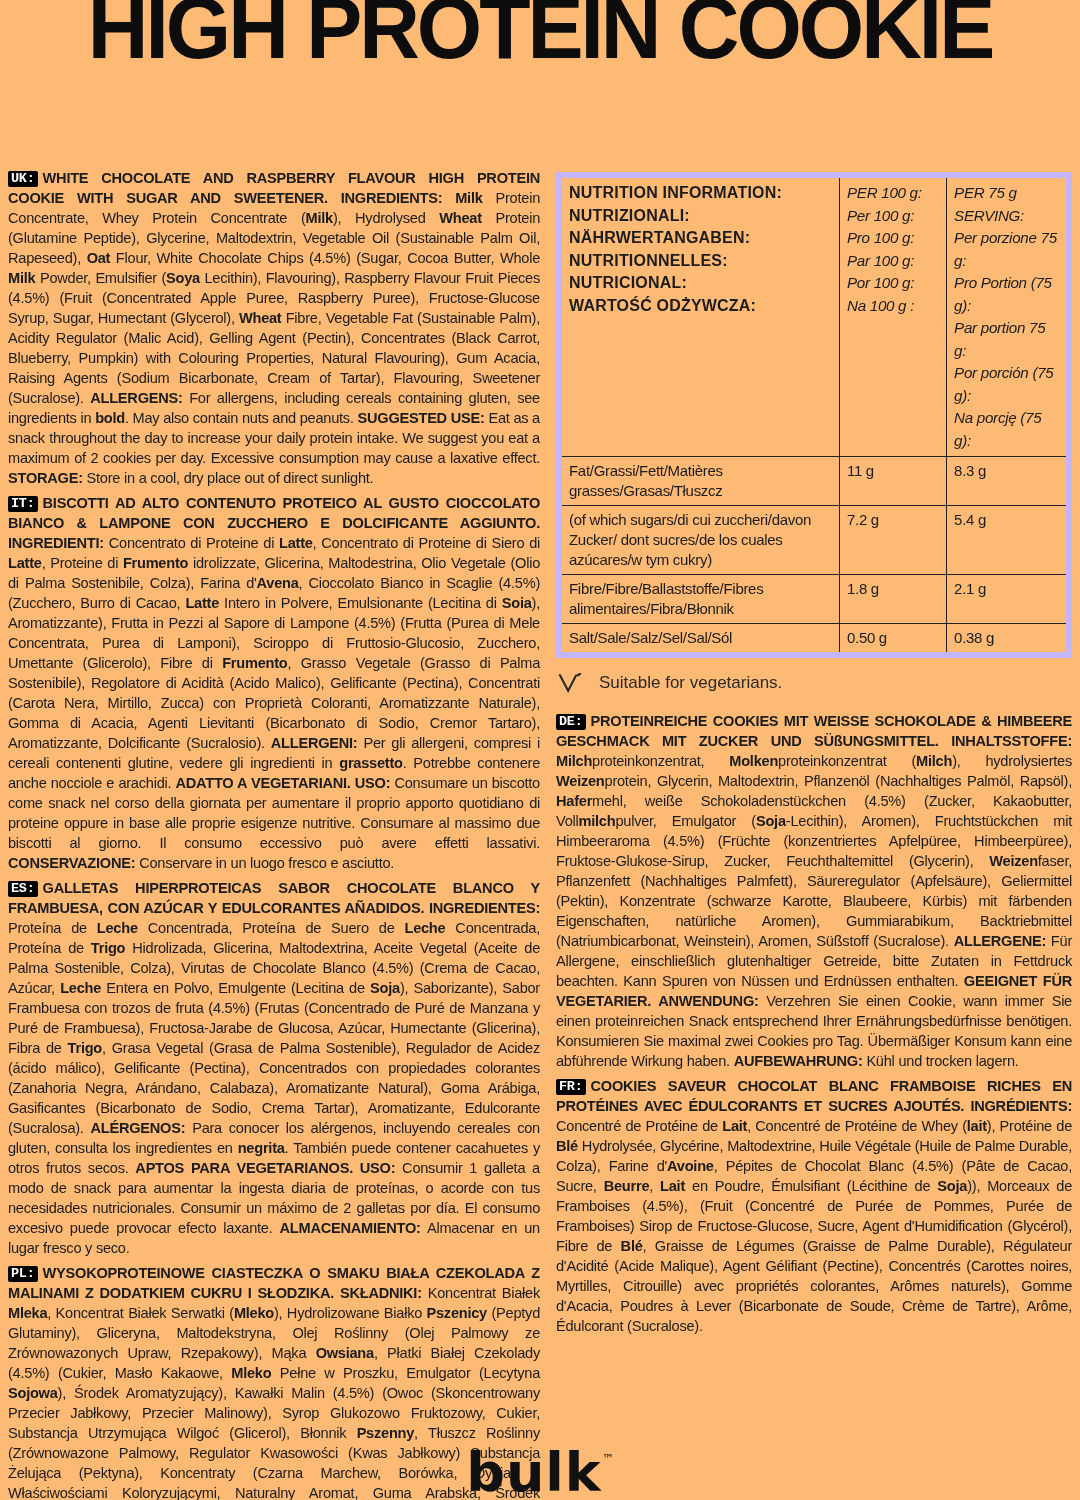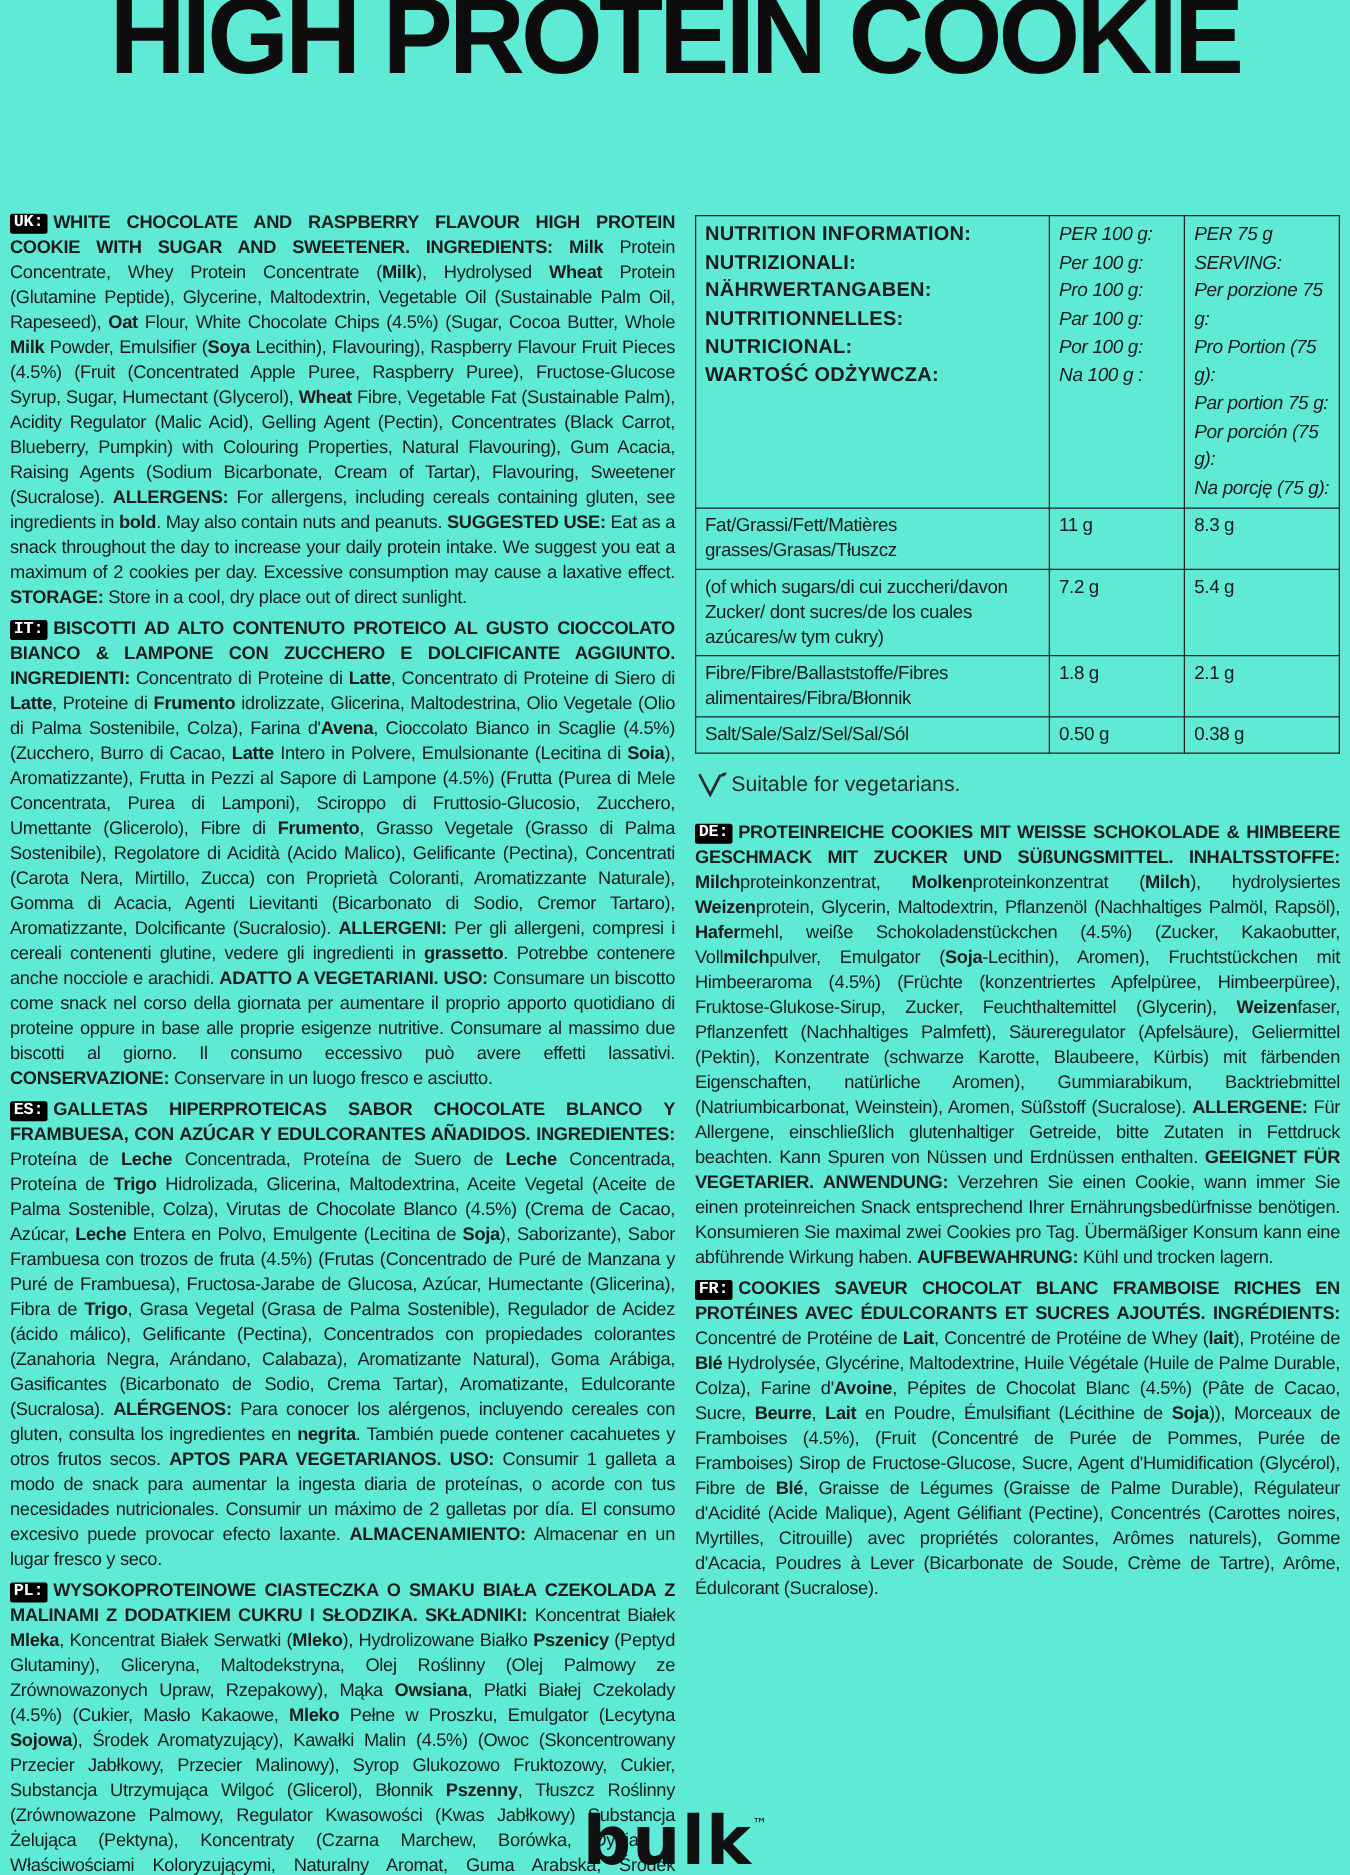--- a/index.html
+++ b/index.html
@@ -1,38 +1,38 @@
 <!DOCTYPE html>
 <html><head>
 <meta charset="utf-8">
 <style>
   html,body{margin:0;padding:0;background:#ffffff;}
-  .page{position:relative;width:1080px;height:1500px;background:#5eead4;overflow:hidden;
+  .page{position:relative;width:1080px;height:1500px;background:#fdba74;overflow:hidden;
         font-family:"Liberation Sans",sans-serif;color:#1c1c1c;}
   .title{position:absolute;top:-6px;left:0;width:100%;margin:0;text-align:center;
          font-size:84px;line-height:66px;font-weight:700;letter-spacing:-3px;color:#0d0d0d;
          transform:scaleY(1.04);transform-origin:top;}
   .cols{position:absolute;top:168px;left:8px;width:1064px;display:flex;gap:16px;}
   .col-left{width:532px;}
   .col-right{width:516px;}
   .para{margin:0 0 5px 0;font-size:14.6px;line-height:20px;text-align:justify;
         letter-spacing:-0.25px;color:#1c1c1c;}
   .rb{font-weight:700;}
   .badge{display:inline-block;background:#000;color:#fff;font-weight:700;font-size:13.5px;
          line-height:16px;padding:0 3px;border-radius:2px;margin-right:5px;vertical-align:1px;font-family:Liberation Mono, monospace;}
   
-  .ntable{width:100%;border-collapse:collapse;border:1px solid #c4b5fd;margin:4px 0 14px 0;}
+  .ntable{width:100%;border-collapse:collapse;border:6px solid #c4b5fd;margin:4px 0 14px 0;}
   .ntable td{border:1.5px solid #222;vertical-align:top;padding:4px 7px;
              font-size:15px;line-height:20px;letter-spacing:-0.3px;}
   .ntable td.hlabel{font-weight:700;font-size:16px;line-height:22.5px;letter-spacing:0.2px;}
   .ntable td.hcol{font-size:15.2px;line-height:22.5px;font-style:italic;}
   .ntable td.c-label{width:55%;}
   .ntable td.c-100{width:21%;}
   .ntable td.c-75{width:24%;}
-  .veg{display:flex;align-items:center;gap:3px;margin:0 0 18px 2px;font-size:17px;color:#2a2a2a;}
+  .veg{display:flex;align-items:center;gap:17px;margin:0 0 18px 2px;font-size:17px;color:#2a2a2a;}
   .veg svg{flex:0 0 auto;display:block;}
   .logo{position:absolute;bottom:-4px;left:50%;transform:translateX(-50%);
         font-family:"DejaVu Sans",sans-serif;font-weight:700;font-size:54px;
         letter-spacing:1px;color:#111;white-space:nowrap;}
   .logo sup{font-size:12px;font-weight:400;vertical-align:28px;letter-spacing:0;}
 </style>
 </head>
 <body>
 
 <div class="page">

